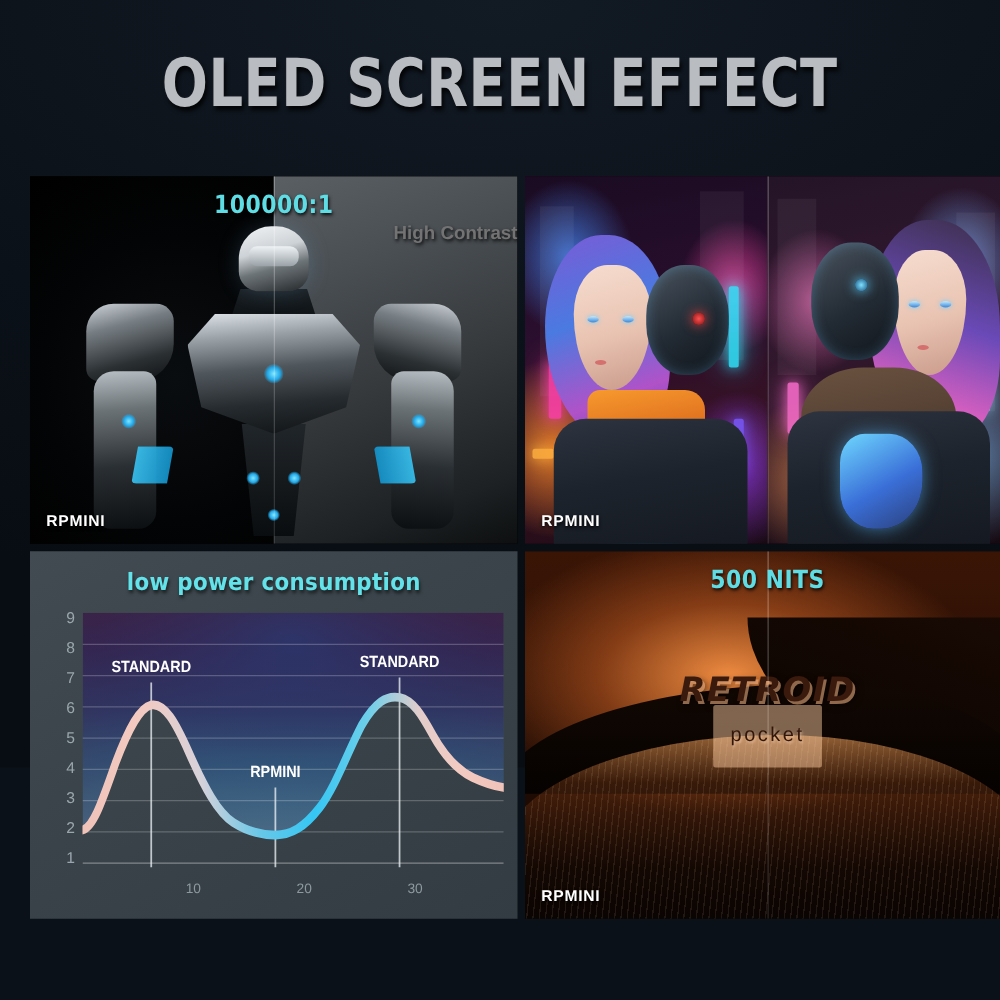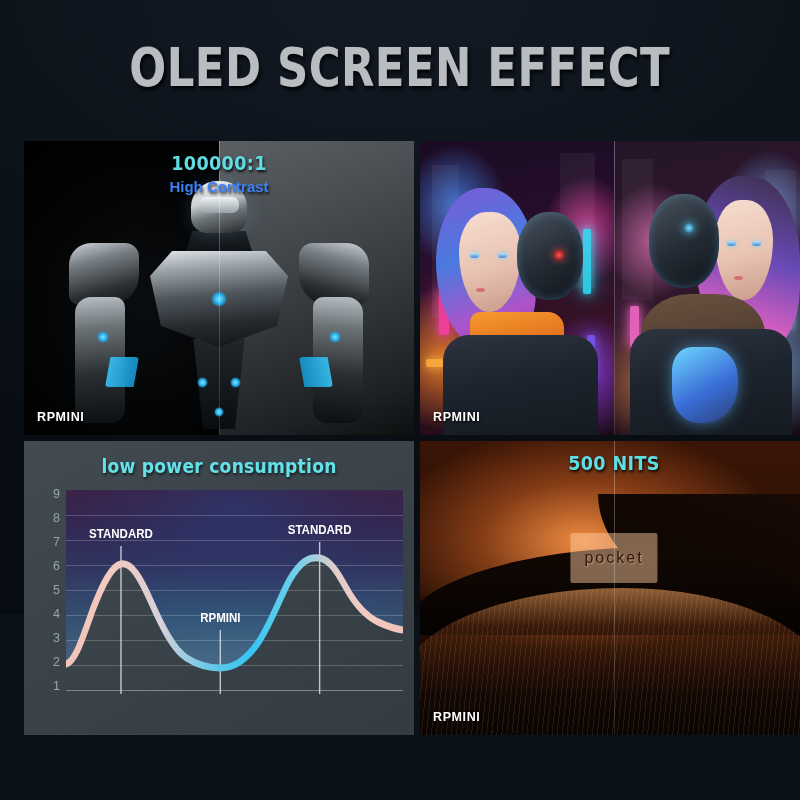--- a/index.html
+++ b/index.html
@@ -53,22 +53,23 @@
     font-weight:bold; font-size:20px;
     color:#5fdde5;
     transform:scaleX(0.88);
     text-shadow:1px 2px 3px rgba(0,0,0,.9);
     letter-spacing:.4px;
   }
   .cap .sub{
     display:block; margin-top:3px;
     font-family:"Liberation Sans", sans-serif;
     font-weight:bold; font-size:15px;
-    color:#3b82f6;
+    color:#737373;
     text-shadow:1px 2px 3px rgba(0,0,0,.9);
+    text-align:right;
   }
   .wm{
     position:absolute; left:13px; bottom:11px; z-index:30;
     font-size:12.5px; font-weight:bold; color:#ffffff;
     letter-spacing:.6px;
     text-shadow:0 1px 3px rgba(0,0,0,.95);
     pointer-events:none;
   }
   .splitline{
     position:absolute; top:0; bottom:0; width:1px; z-index:25;
@@ -463,33 +464,39 @@
                      C150,176 162,178 174,178 C188,178 200,172 214,156
                      C228,140 240,110 252,90 C264,72 274,66 286,68
                      C298,70 306,82 316,98 C326,114 338,126 352,132
                      C364,137 372,139 380,140" fill="none" stroke="url(#curveg)" stroke-width="7" stroke-linecap="round" stroke-linejoin="round"></path>
 
             <text x="62" y="48" text-anchor="middle" fill="#ffffff" font-family="Liberation Sans, sans-serif" font-size="13" font-weight="bold">STANDARD</text>
             <text x="286" y="44" text-anchor="middle" fill="#ffffff" font-family="Liberation Sans, sans-serif" font-size="13" font-weight="bold">STANDARD</text>
             <text x="174" y="132" text-anchor="middle" fill="#ffffff" font-family="Liberation Sans, sans-serif" font-size="13" font-weight="bold">RPMINI</text>
           </svg>
         </div>
+        <div class="xlab">
+            <span style="left: 26.3158%;">10</span>
+            <span style="left: 52.6316%;">20</span>
+            <span style="left: 78.9474%;">30</span>
+          </div>
       </div>
     </div>
 
     <div class="panel p-bright">
       <div class="dunes">
         <div class="dune-right"></div>
         <div class="dune-dark d1"></div>
         <div class="ridge">
           <div class="ridge-grain"></div>
         </div>
       </div>
 
       <div class="logo">
+        <div class="l1">RETROID</div>
         <div class="l2">pocket</div>
       </div>
 
       <div class="splitline" style="left:50%"></div>
 
       <div class="cap">
         <span class="big">500 NITS</span>
       </div>
       <div class="wm">RPMINI</div>
     </div>

